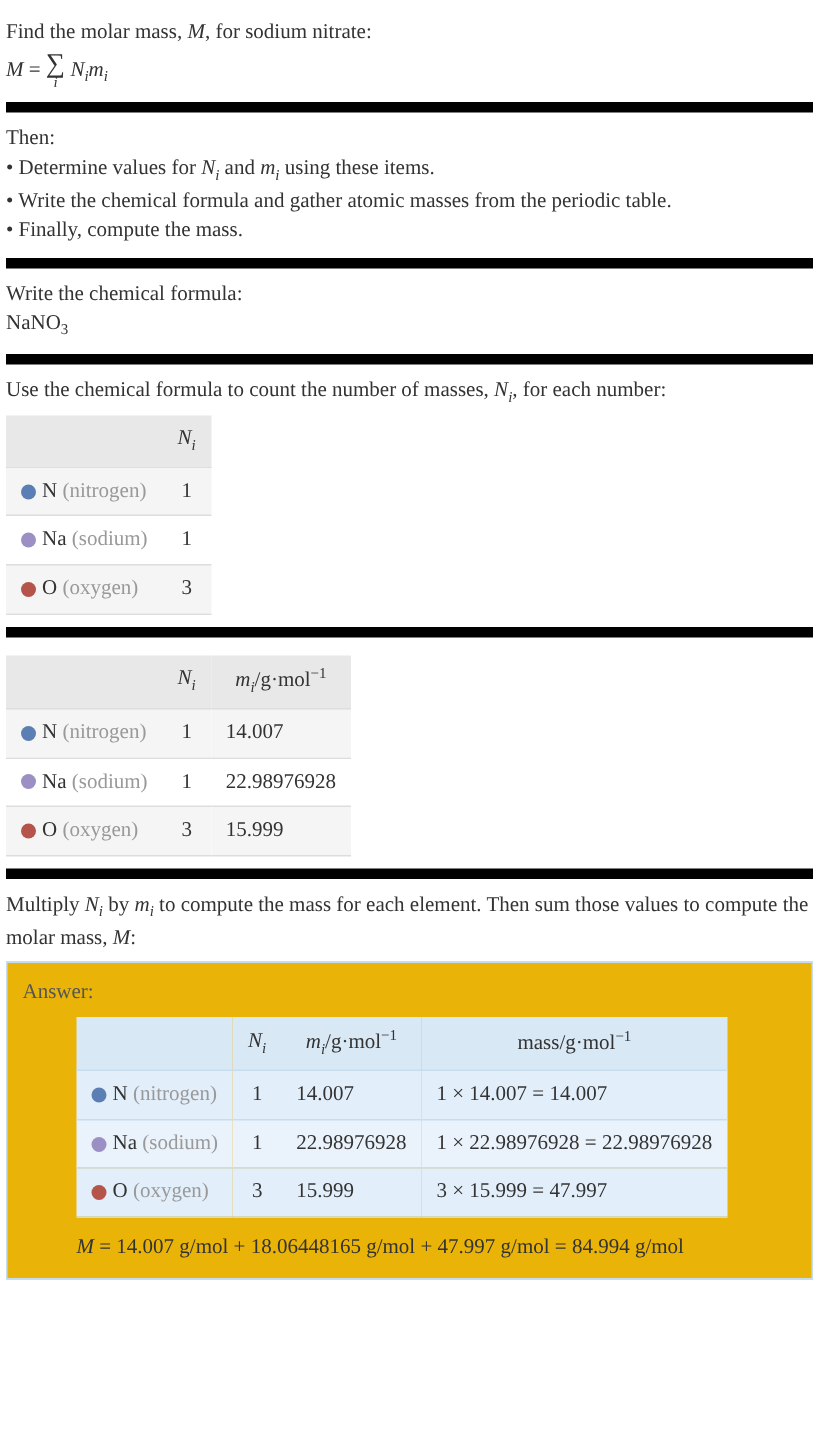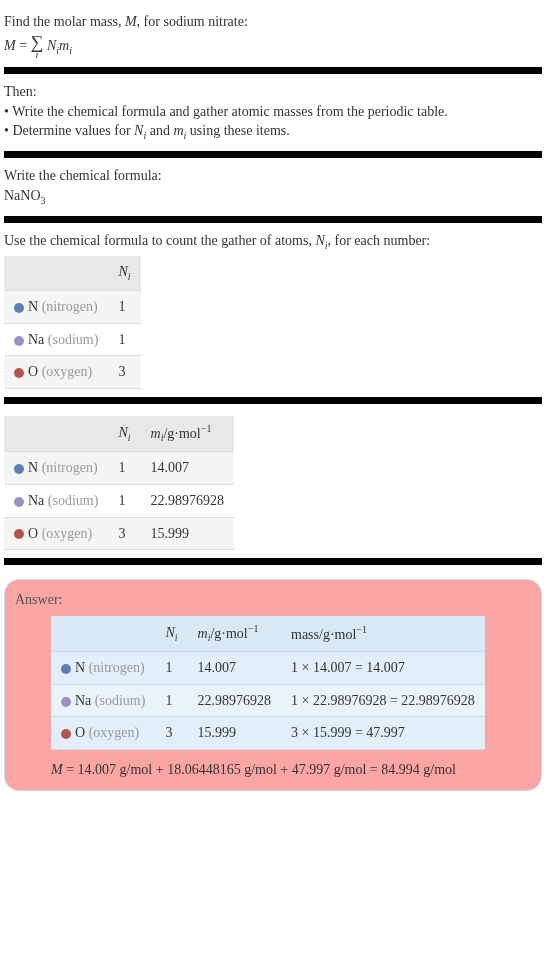--- a/index.html
+++ b/index.html
@@ -91,26 +91,26 @@
       margin-right: 4px;
       vertical-align: middle;
     }
     .dot-n { background: #5b7fb5; }
     .dot-na { background: #9b8fc4; }
     .dot-o { background: #b5544a; }
     .gray-text {
       color: #999;
     }
     .center {
-      text-align: left;
+      text-align: center;
     }
     .answer-block {
-      background: #fca5a5;
+      background: #eab308;
       border: 1px solid #c5ddef;
-      border-radius: 15px;
+      border-radius: 0;
       padding: 10px;
       margin-top: 6px;
     }
     .answer-label {
       color: #555;
       display: block;
       margin-bottom: 6px;
     }
     .answer-inner {
       padding-left: 36px;
@@ -148,33 +148,34 @@
     <span>Find the molar mass, </span><span class="math-var">M</span><span>, for sodium nitrate:</span>
   </div>
   <div class="formula">
     <span class="math-var">M</span><span> = </span><span class="sum-sym"><span class="sigma">∑</span><span class="sub">i</span></span> <span class="math-var">N</span><span class="sub-i">i</span><span class="math-var">m</span><span class="sub-i">i</span>
   </div>
 </div>
 
 <div class="section">
   <div>Then:</div>
   <ul class="bullet-list">
+    <li><span>Determine values for </span><span class="math-var">N</span><span class="sub-i">i</span><span> and </span><span class="math-var">m</span><span class="sub-i">i</span><span> using these items.</span></li>
     <li>Write the chemical formula and gather atomic masses from the periodic table.</li>
-    <li><span>Determine values for </span><span class="math-var">N</span><span class="sub-i">i</span><span> and </span><span class="math-var">m</span><span class="sub-i">i</span><span> using these items.</span></li>
+    <li>Finally, compute the mass.</li>
   </ul>
 </div>
 
 <div class="section">
   <div>Write the chemical formula:</div>
   <div><span>NaNO</span><span class="chem-sub">3</span></div>
 </div>
 
 <div class="section">
   <div>
-    <span>Use the chemical formula to count the gather of atoms, </span><span class="math-var">N</span><span class="sub-i">i</span><span>, for each number:</span>
+    <span>Use the chemical formula to count the number of masses, </span><span class="math-var">N</span><span class="sub-i">i</span><span>, for each number:</span>
   </div>
   <table>
     <thead>
       <tr>
         <th></th>
         <th class="center"><span class="math-var">N</span><span class="sub-i">i</span></th>
       </tr>
     </thead>
     <tbody>
       <tr>
@@ -216,20 +217,23 @@
       <tr>
         <td><span class="dot dot-o"></span><span>O</span> <span class="gray-text">(oxygen)</span></td>
         <td class="center">3</td>
         <td>15.999</td>
       </tr>
     </tbody>
   </table>
 </div>
 
 <div style="padding:8px 0;">
+  <div>
+    <span>Multiply </span><span class="math-var">N</span><span class="sub-i">i</span><span> by </span><span class="math-var">m</span><span class="sub-i">i</span><span> to compute the mass for each element. Then sum those values to compute the molar mass, </span><span class="math-var">M</span><span>:</span>
+  </div>
   <div class="answer-block">
     <span class="answer-label">Answer:</span>
     <div class="answer-inner">
       <table class="answer-table">
         <thead>
           <tr>
             <th></th>
             <th class="center"><span class="math-var">N</span><span class="sub-i">i</span></th>
             <th class="center"><span class="math-var">m</span><span class="sub-i">i</span><span>/g·mol</span><span class="sup-neg">−1</span></th>
             <th class="center"><span>mass/g·mol</span><span class="sup-neg">−1</span></th>

